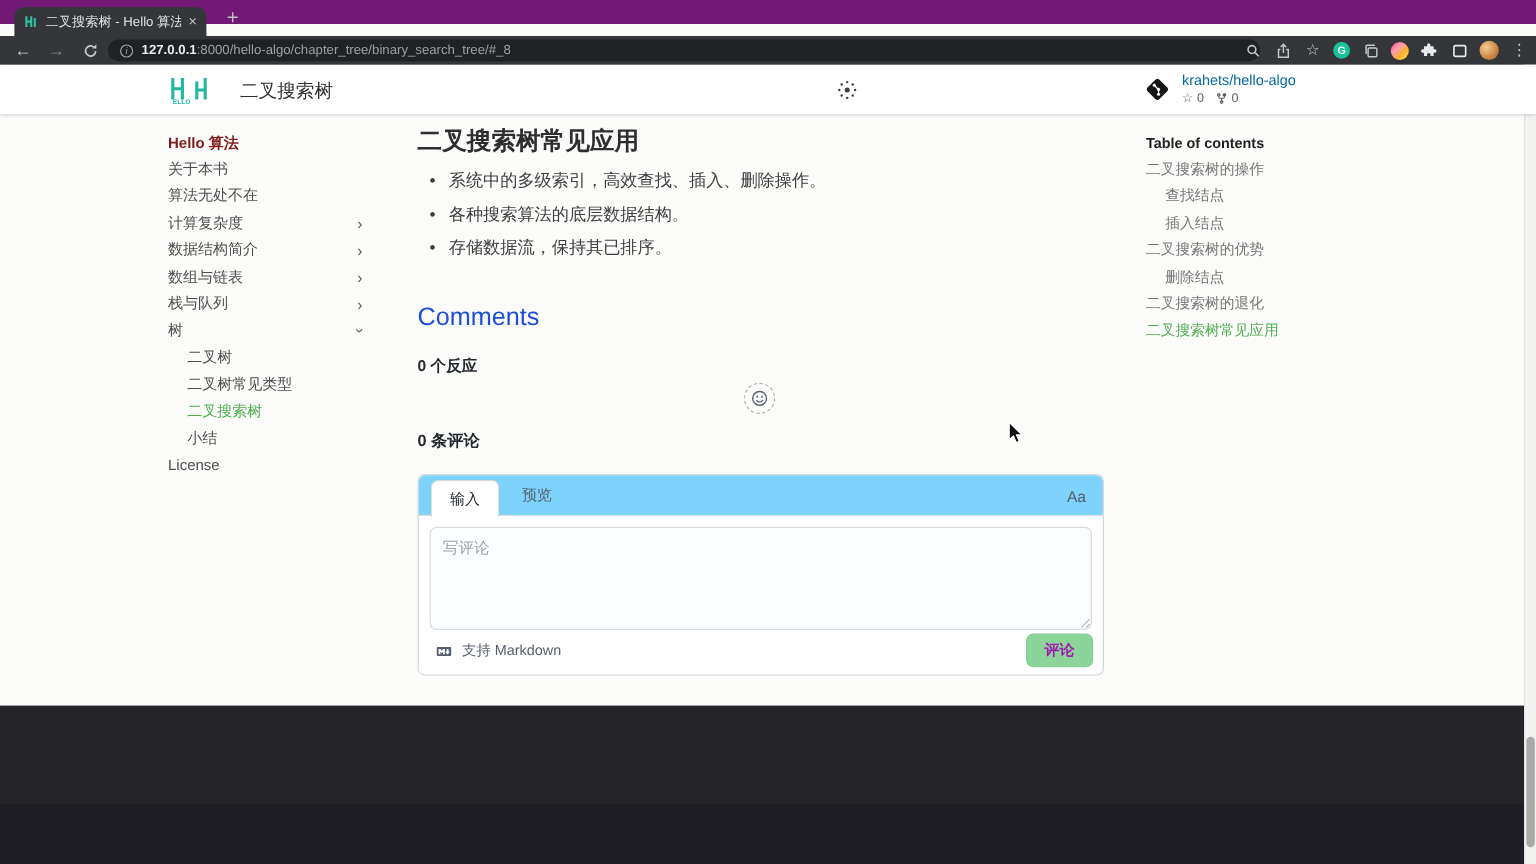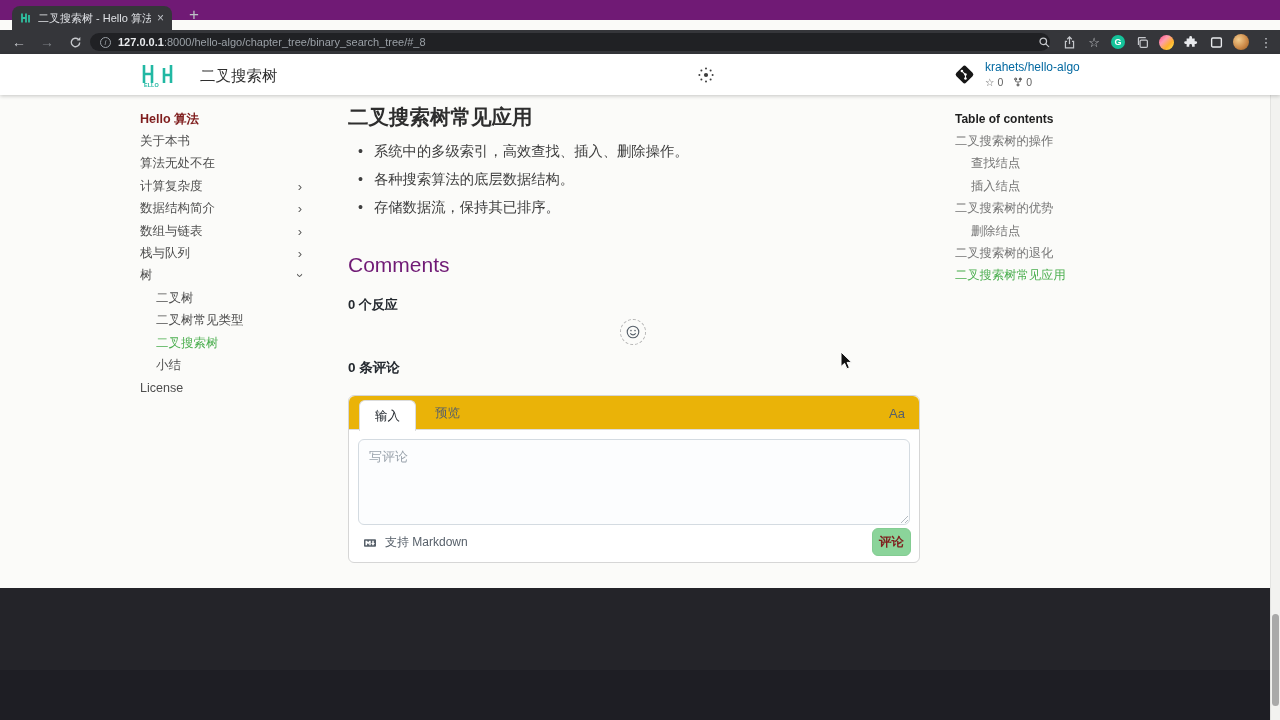--- a/index.html
+++ b/index.html
@@ -66,47 +66,47 @@
   .trow { height:22.4px; display:flex; align-items:center; }
   .trow.head { font-weight:bold; color:#1f1f1f; font-size:12px; }
   .trow.sub { padding-left:16px; }
   .trow.active { color:#4caf50; }
 
   .h-main { position:absolute; left:348px; top:8px; font-size:20.5px; font-weight:bold; color:#2e2e2e; }
   .bullets { position:absolute; left:352px; top:48px; width:560px; list-style:none; }
   .bullets li { position:relative; padding-left:22px; margin-bottom:12px; font-size:14.3px; color:#3e3e3e; line-height:16px; }
   .bullets li::before { content:"•"; position:absolute; left:6px; color:#3e3e3e; }
 
-  .h-comments { position:absolute; left:348px; top:158px; font-size:21px; font-weight:400; color:#701a75; }
+  .h-comments { position:absolute; left:348px; top:158px; font-size:21px; font-weight:400; color:#1d4ed8; }
   .reactions-label { position:absolute; left:348px; top:201px; width:572px; 
                      font-size:13px; font-weight:bold; color:#24292f; }
   .smiley-btn { position:absolute; left:620px; top:224px; width:26px; height:26px; border:1px dashed #b3b3b3;
                 border-radius:50%; display:grid; place-items:center; background:transparent; }
   .comment-count { position:absolute; left:348px; top:264px; font-size:13.5px; font-weight:bold; color:#24292f; }
 
   .ccard { position:absolute; left:348px; top:300px; width:572px; height:168px; background:#fff;
            border:1px solid #d6d6d6; border-radius:6px; }
-  .ccard-head { position:relative; height:34px; background:#eab308; border-bottom:1px solid #dcdcdc;
+  .ccard-head { position:relative; height:34px; background:#7dd3fc; border-bottom:1px solid #dcdcdc;
                 border-radius:6px 6px 0 0; }
   .tab-write { position:absolute; left:10px; top:4px; height:31px; padding:0 15px; background:#fff;
                border:1px solid #dcdcdc; border-bottom:none; border-radius:6px 6px 0 0;
                display:flex; align-items:center; font-size:12.5px; color:#24292f; }
   .tab-preview { position:absolute; left:86px; top:0; height:34px; display:flex; align-items:center;
                  font-size:12.5px; color:#57606a;text-align:right; }
   .aa { position:absolute; right:14px; top:0; height:34px; display:flex; align-items:center;
         font-size:13px; color:#57606a; }
   .ccard textarea { position:absolute; left:9px; top:43px; width:552px; height:86px; border:1px solid #d4dbe1;
                     border-radius:6px; background:#fcfdfe; resize:none; outline:none; padding:8px 10px;
                     font-size:13px; font-family:inherit; color:#24292f; }
   .ccard textarea::placeholder { color:#9aa3ac; }
   .resize-grip { position:absolute; left:551px; top:119px; }
   .md-row { position:absolute; left:12px; top:138px; display:flex; align-items:center; gap:6px;
             font-size:12px; color:#57606a; }
-  .submit-btn { position:absolute; right:8px; top:132px; width:39px; height:28px; background:#8bd49a;
-                border:1px solid #83cc92; border-radius:6px; color:#7f1d1d; font-weight:bold; font-size:12.5px;
+  .submit-btn { position:absolute; right:8px; top:132px; width:56px; height:28px; background:#8bd49a;
+                border:1px solid #83cc92; border-radius:6px; color:#a21caf; font-weight:bold; font-size:12.5px;
                 display:grid; place-items:center; }
 
   
   .footnav { position:absolute; left:0; top:588px; width:1280px; height:82px; background:#242429; }
 
   .footmeta { position:absolute; left:0; top:670px; width:1280px; height:50px; background:#1e1e24; }
 
   
   .scrollbar { position:absolute; right:0; top:54px; width:10px; height:666px; background:#f2f2f0;
                border-left:1px solid #e3e3e1; }

